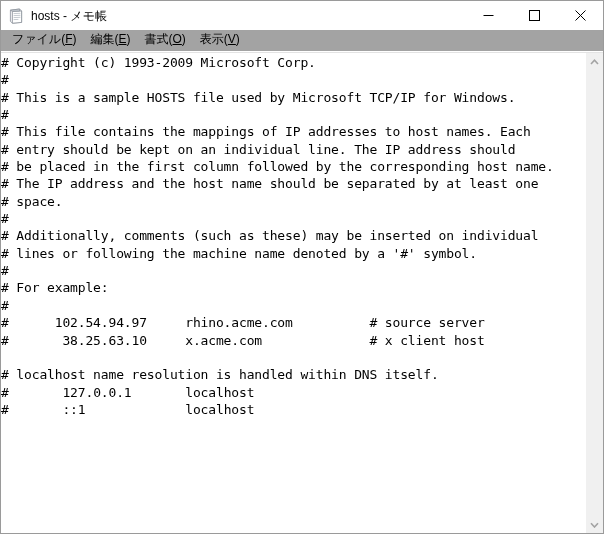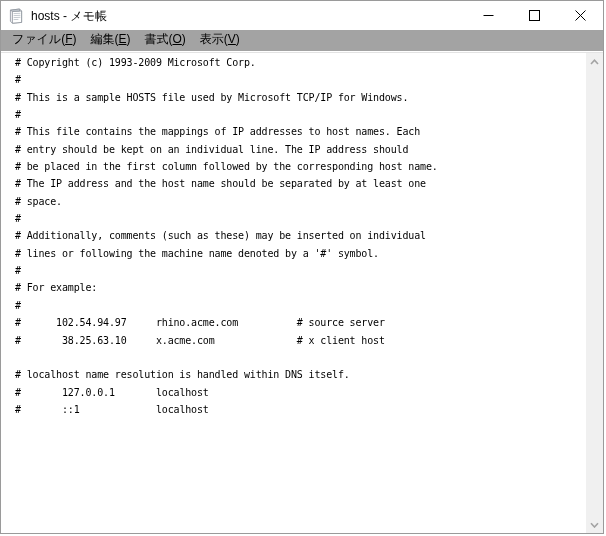--- a/index.html
+++ b/index.html
@@ -98,23 +98,23 @@
   }
   .textarea {
     flex: 1;
     background: #ffffff;
     overflow: hidden;
     padding: 0;
     position: relative;
   }
   .code {
     margin: 0;
-    padding: 1px 0 0 14px;
+    padding: 1px 0 0 0;
     font-family: "DejaVu Sans Mono", monospace;
-    font-size: 10px;
+    font-size: 13px;
     line-height: 17.35px;
     color: #000000;
     white-space: pre;
     letter-spacing: -0.15px;
   }
 
   
   .scrollbar {
     width: 17px;
     min-width: 17px;

